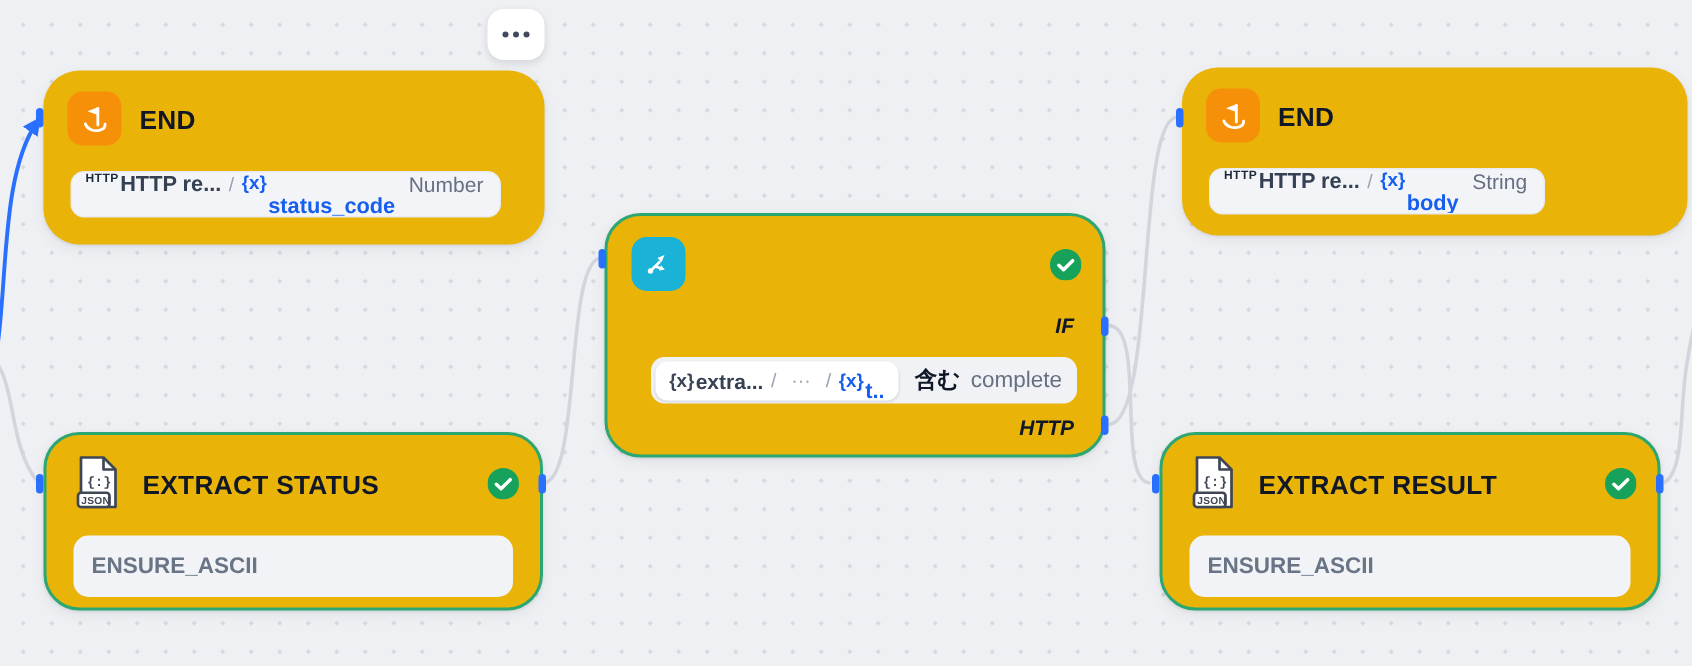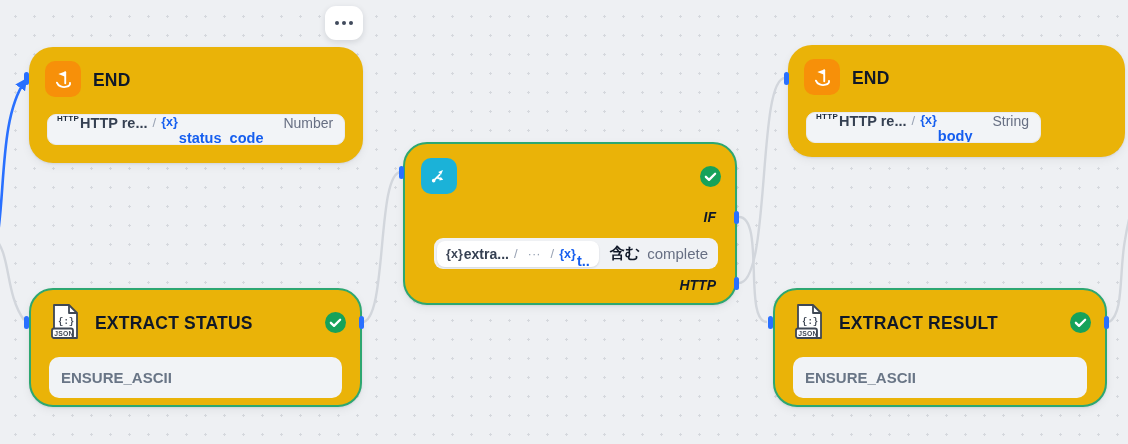--- a/index.html
+++ b/index.html
@@ -35,21 +35,21 @@
     display: flex; width: fit-content; max-width: 300px;
     background: #f2f4f7; border: 1px solid #e9ebf0; border-radius: 9px;
     padding: 0 11px 0 9px; white-space: nowrap; overflow: hidden;
   }
   .badge-http { font-size: 8px; font-weight: 700; color: #1d2939; letter-spacing: .3px; transform: translateY(-1px); margin-right: 1px; }
   .source-name { font-size: 14.5px; font-weight: 700; color: #354052; }
   .sep { font-size: 13px; color: #98a2b3; margin: 0 5px; }
   .var-token { font-size: 12.5px; font-weight: 700; color: #155EEF; margin-right: 1px; }
   .var-token.dark { color: #3b4455; }
   .var-name { font-size: 14.5px; font-weight: 700; color: #155EEF; margin-top: 15px; }
-  .var-type { font-size: 14px; color: #676F83; margin-left: 20px; font-weight: 400; }
+  .var-type { font-size: 14px; color: #676F83; margin-left: 9px; font-weight: 400; }
   .branch-label { position: absolute; right: 19px; font-size: 14px; font-weight: 700; color: #101828; font-style: italic; }
   .branch-if { top: 65px; }
   .branch-else { top: 133px; }
   .cond-row {
     position: absolute; right: 17px; top: 94px; height: 31px;
     background: #f0f2f5; border-radius: 9px; display: flex; align-items: center;
     padding: 0 10px 0 3px; white-space: nowrap;
   }
   .cond-varpill {
     background: #fff; border-radius: 8px; height: 26px; display: flex; align-items: center;

